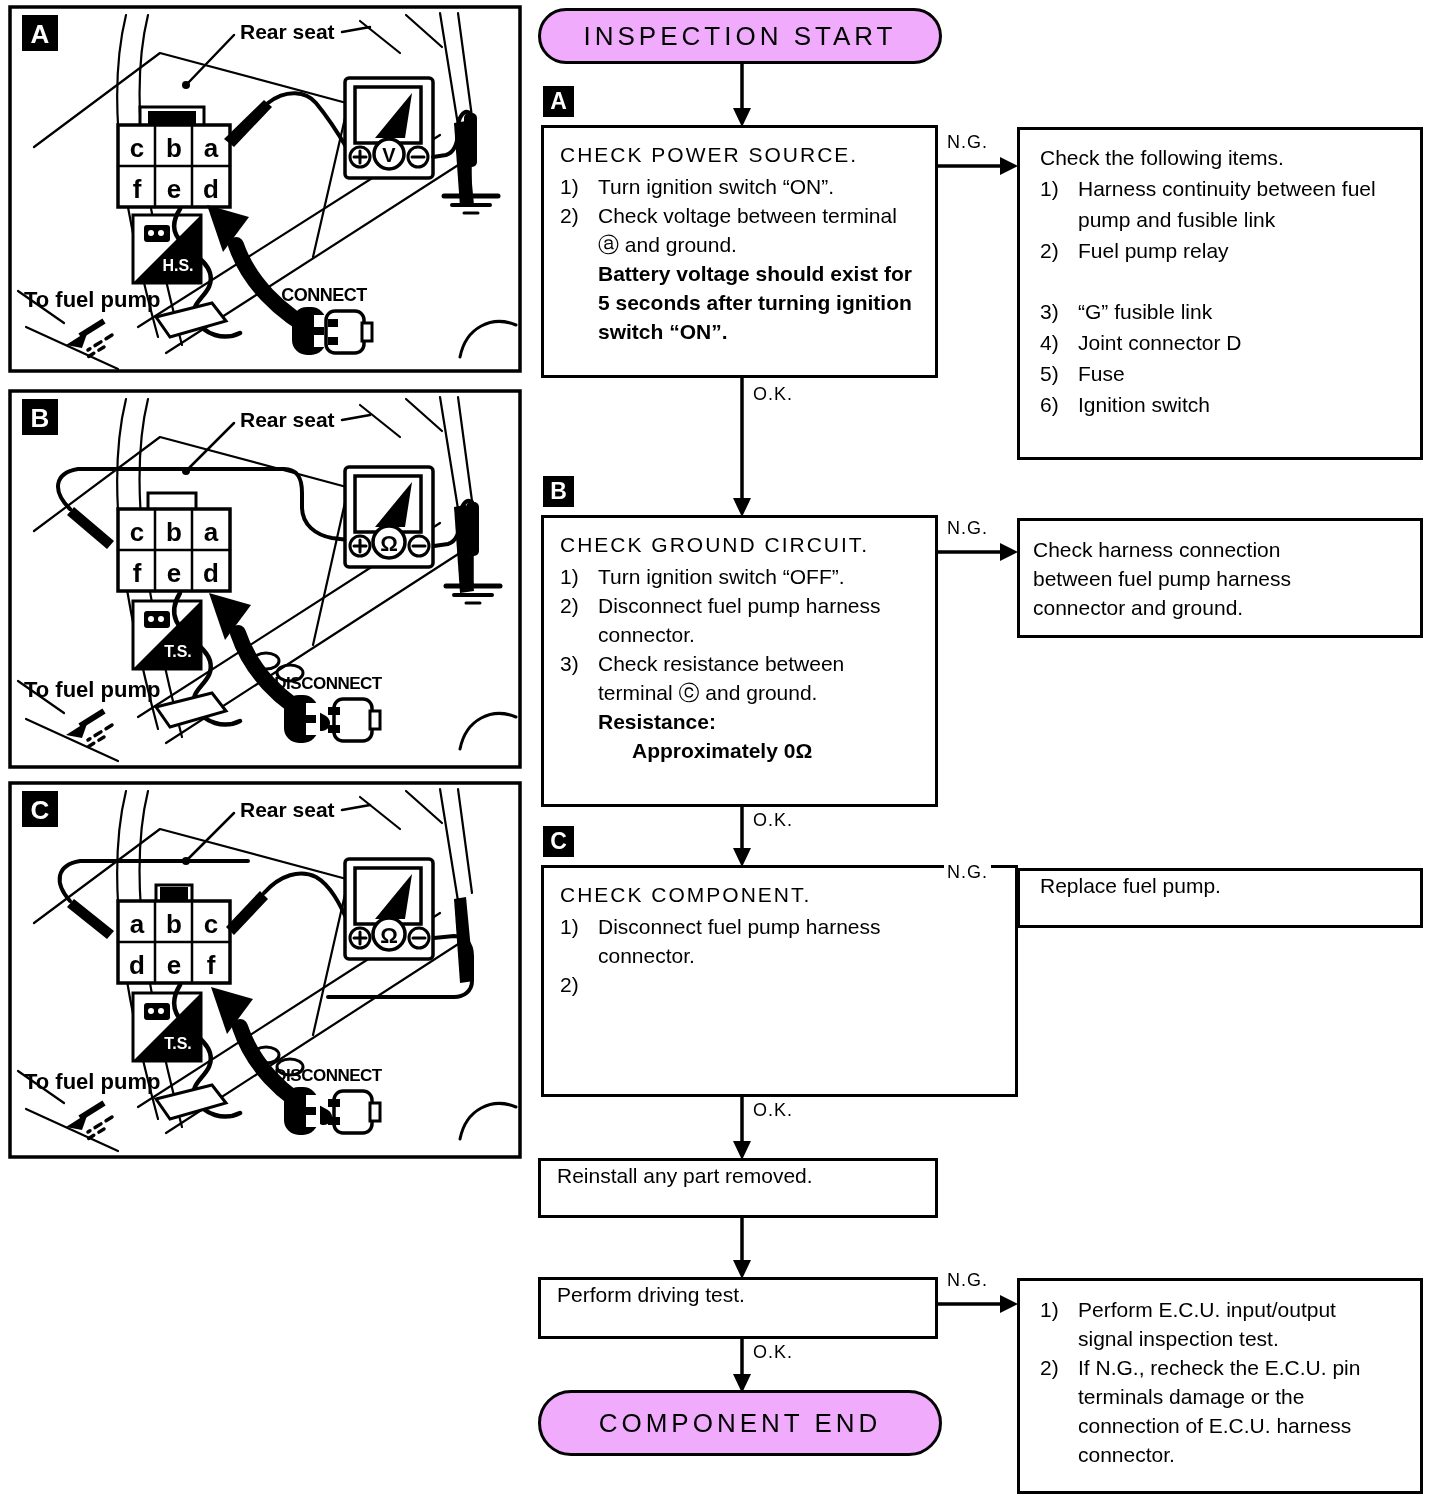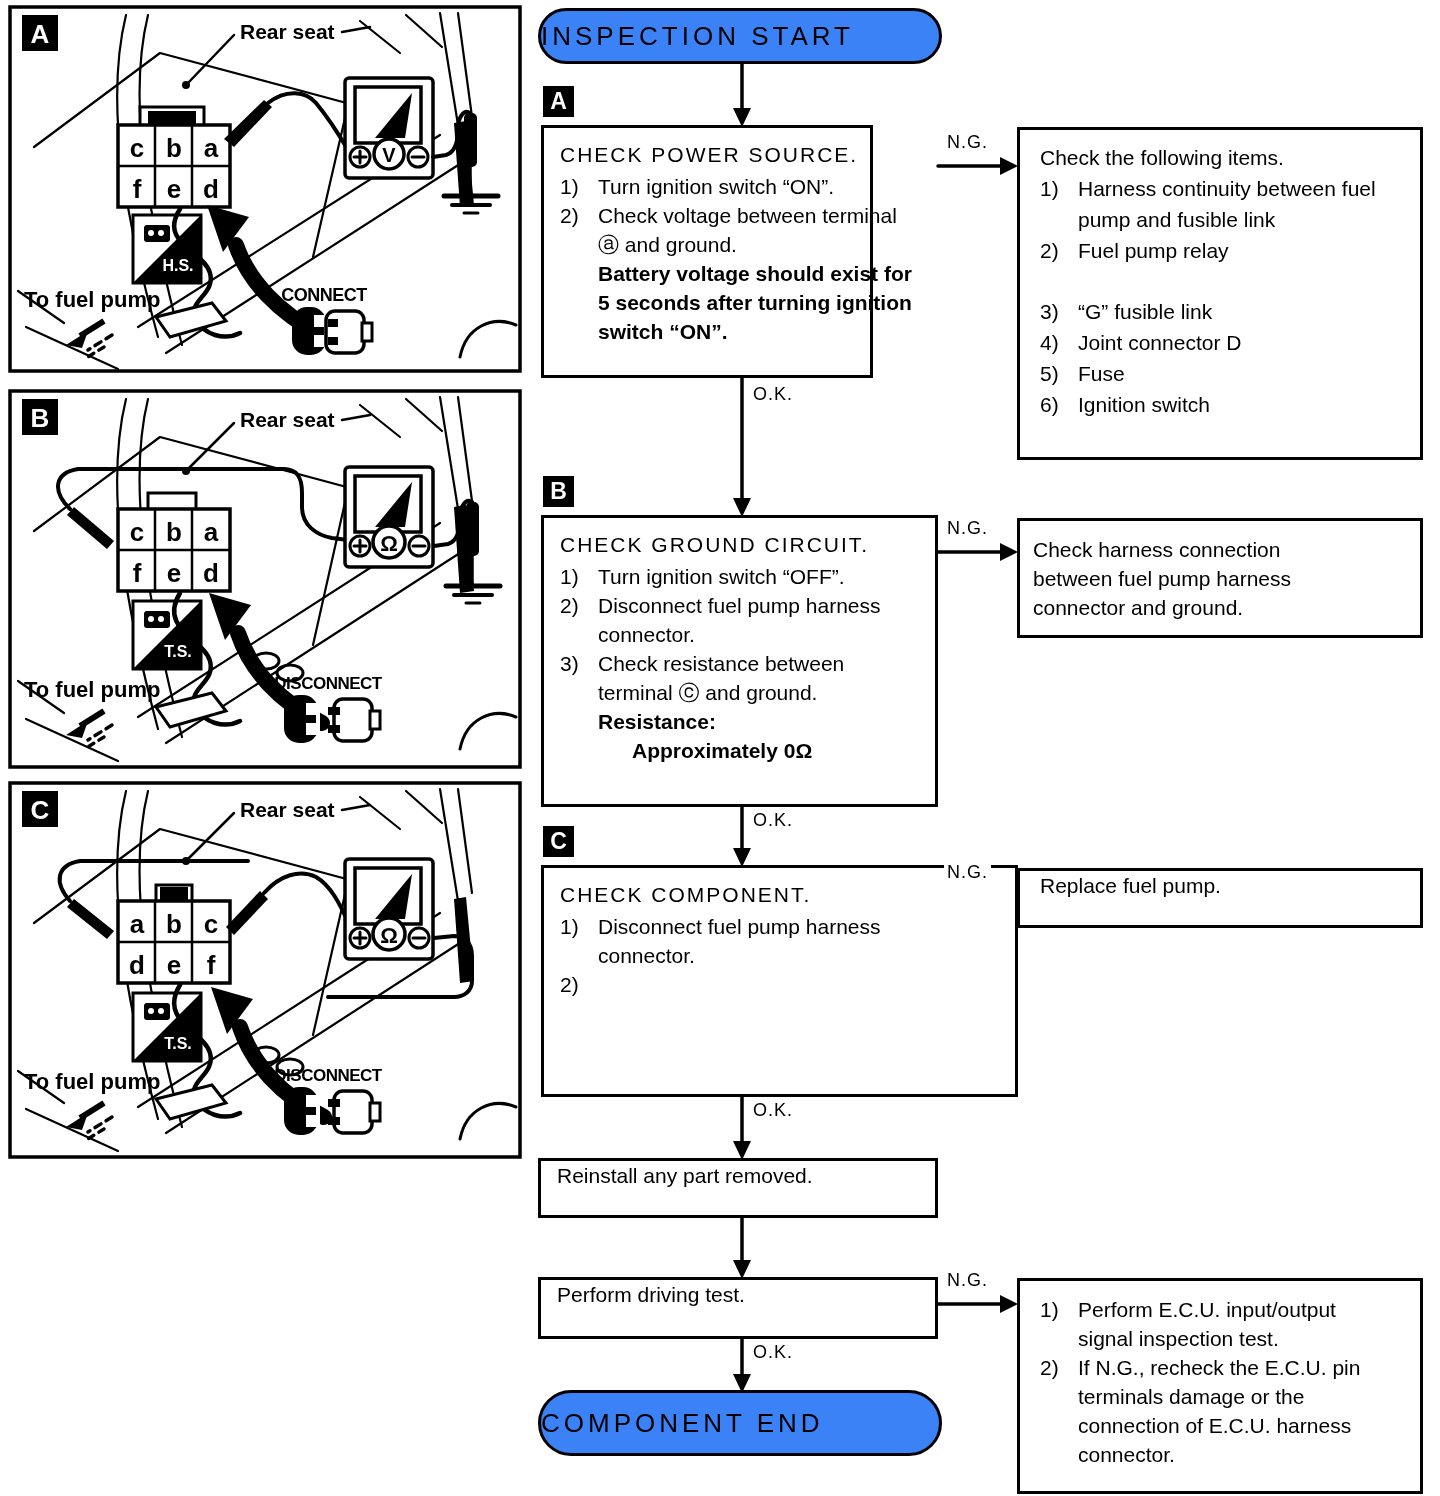--- a/index.html
+++ b/index.html
@@ -15,22 +15,22 @@
   .fbox{
     position:absolute;border:3px solid #000;background:#fff;box-sizing:border-box;
     padding:12px 10px 10px 16px;font-size:21px;line-height:29px;z-index:2;
   }
   .caps-title{letter-spacing:2px;margin-bottom:3px;}
   .step{display:flex;align-items:flex-start;}
   .step .n{flex:none;width:38px;}
   .em{display:block;font-weight:700;}
   .em.ind{margin-left:34px;}
   .stadium{
-    position:absolute;border:3.5px solid #000;border-radius:36px;background:#3b82f6;
-    display:flex;align-items:center;justify-content:flex-start;font-size:26px;
+    position:absolute;border:3.5px solid #000;border-radius:36px;background:#f0abfc;
+    display:flex;align-items:center;justify-content:center;font-size:26px;
     letter-spacing:4px;z-index:2;box-sizing:border-box;
   }
   .tag{
     position:absolute;width:31px;height:31px;background:#000;color:#fff;z-index:3;
     display:flex;align-items:center;justify-content:center;font-size:23px;font-weight:700;
   }
   .lbl{position:absolute;font-size:18px;font-weight:400;z-index:3;letter-spacing:1px;background:#fff;padding:0 3px;}
   .centerv{display:flex;align-items:flex-start;padding-top:0;padding-bottom:8px;}
   .gap{margin-top:30px;}
   .wA{width:300px;} .wB{width:322px;} .wR1{width:300px;} .wR4{width:292px;}
@@ -68,21 +68,21 @@
 </svg>
 
 <div class="stadium" style="left:538px;top:8px;width:404px;height:56px;">
   <span>INSPECTION START</span>
 </div>
 
 <div class="tag" style="left:543px;top:86px;">
   <span>A</span>
 </div>
 
-<div class="fbox" style="left:541px;top:125px;width:332px;height:253px;">
+<div class="fbox" style="left:541px;top:125px;width:397px;height:253px;">
   <div class="caps-title">CHECK POWER SOURCE.</div>
   <div class="step">
     <span class="n">1)</span>
     <span class="t wA">Turn ignition switch “ON”.</span>
   </div>
   <div class="step">
     <span class="n">2)</span>
     <span class="t wA">
       <span>Check voltage between terminal ⓐ and ground.</span>
       <strong class="em emA">Battery voltage should exist for 5 seconds after turning ignition switch “ON”.</strong>

